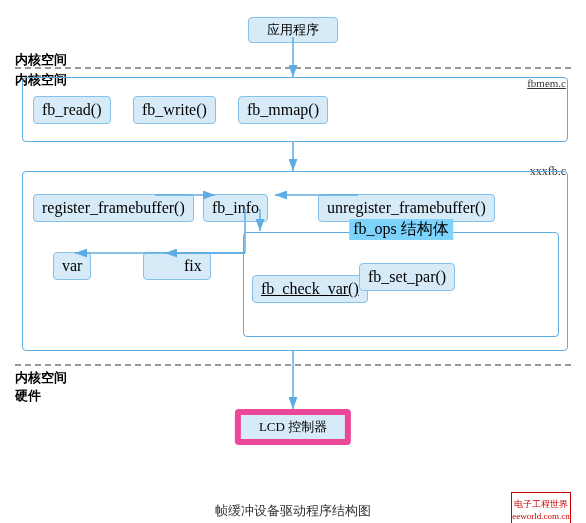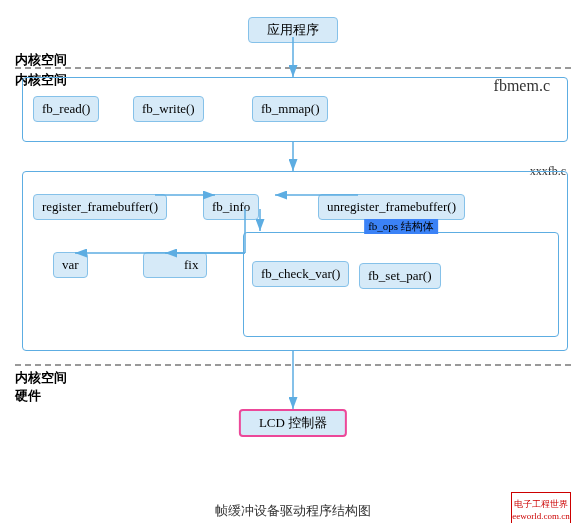--- a/index.html
+++ b/index.html
@@ -61,23 +61,24 @@
       top: 62px;
       left: 15px;
       font-size: 13px;
       font-weight: bold;
     }
 
     
     .fbmem-label {
       position: absolute;
       top: 68px;
-      right: 36px;
-      font-size: 16px;
-      color: #333;
+      right: 20px;
+      font-size: 11px;
+      color: #333;
+      text-decoration: underline;
     }
 
     
     .file-ops-label {
       position: absolute;
       top: 83px;
       right: 20px;
       font-size: 12px;
       color: #333;
     }
@@ -94,21 +95,21 @@
       background: transparent;
     }
 
     
     .func-box {
       position: absolute;
       background: #d6eaf8;
       border: 1px solid #85c1e9;
       border-radius: 4px;
       padding: 4px 8px;
-      font-size: 13px;
+      font-size: 16px;
       white-space: nowrap;
     }
 
     
     .xxxfb-label {
       position: absolute;
       top: 155px;
       right: 20px;
       font-size: 12px;
       color: #333;
@@ -144,21 +145,21 @@
       font-weight: bold;
     }
 
     
     .lcd-box {
       position: absolute;
       top: 400px;
       left: 50%;
       transform: translateX(-50%);
       background: #d6eaf8;
-      border: 2px solid #ec4899;
+      border: 6px solid #ec4899;
       border-radius: 4px;
       padding: 3px 18px;
       font-size: 13px;
       white-space: nowrap;
     }
 
     
     .caption {
       position: absolute;
       bottom: 12px;
@@ -211,41 +212,41 @@
 
   <div class="fbmem-label">fbmem.c</div>
 
 
   <div class="fbmem-box">
 
     <div class="func-box" style="top:18px; left:10px;">fb_read()</div>
 
     <div class="func-box" style="top:18px; left:110px;">fb_write()</div>
 
-    <div class="func-box" style="top:18px; left:229px;">fb_mmap()</div>
+    <div class="func-box" style="top:18px; left:215px;">fb_mmap()</div>
 
   </div>
 
   <div class="xxxfb-label">xxxfb.c</div>
 
   <div class="xxxfb-box">
 
     <div class="func-box" style="top:22px; left:180px;">fb_info</div>
 
     <div class="func-box" style="top:22px; left:10px;">register_framebuffer()</div>
 
     <div class="func-box" style="top:22px; left:295px;">unregister_framebuffer()</div>
 
     <div class="func-box" style="top:80px; left:30px;">var</div>
 
     <div class="func-box" style="top:80px; left:120px;padding-left:40px;">fix</div>
 
     <div style="position:absolute; top:60px; left:220px; right:8px; height:105px; border:1.5px solid #5dade2; border-radius:4px;">
-      <div style="position:absolute; top:-14px; left:50%; transform:translateX(-50%); background:#3b82f6; padding:0 4px; font-size:11px; white-space:nowrap;">fb_ops 结构体</div>
-      <div class="func-box" style="top:28px; left:8px;">fb_check_var()</div>
+      <div style="position:absolute; top:-14px; left:50%; transform:translateX(-50%); background:#7dd3fc; padding:0 4px; font-size:16px; white-space:nowrap;">fb_ops 结构体</div>
+      <div class="func-box" style="top:42px; left:8px;text-decoration:underline;">fb_check_var()</div>
       <div class="func-box" style="top:30px; left:115px;">fb_set_par()</div>
     </div>
   </div>
 
   <div class="kernel-space-label-2">内核空间</div>
 
   <div class="hardware-label">硬件</div>
 
   <div class="lcd-box">LCD 控制器</div>
 

